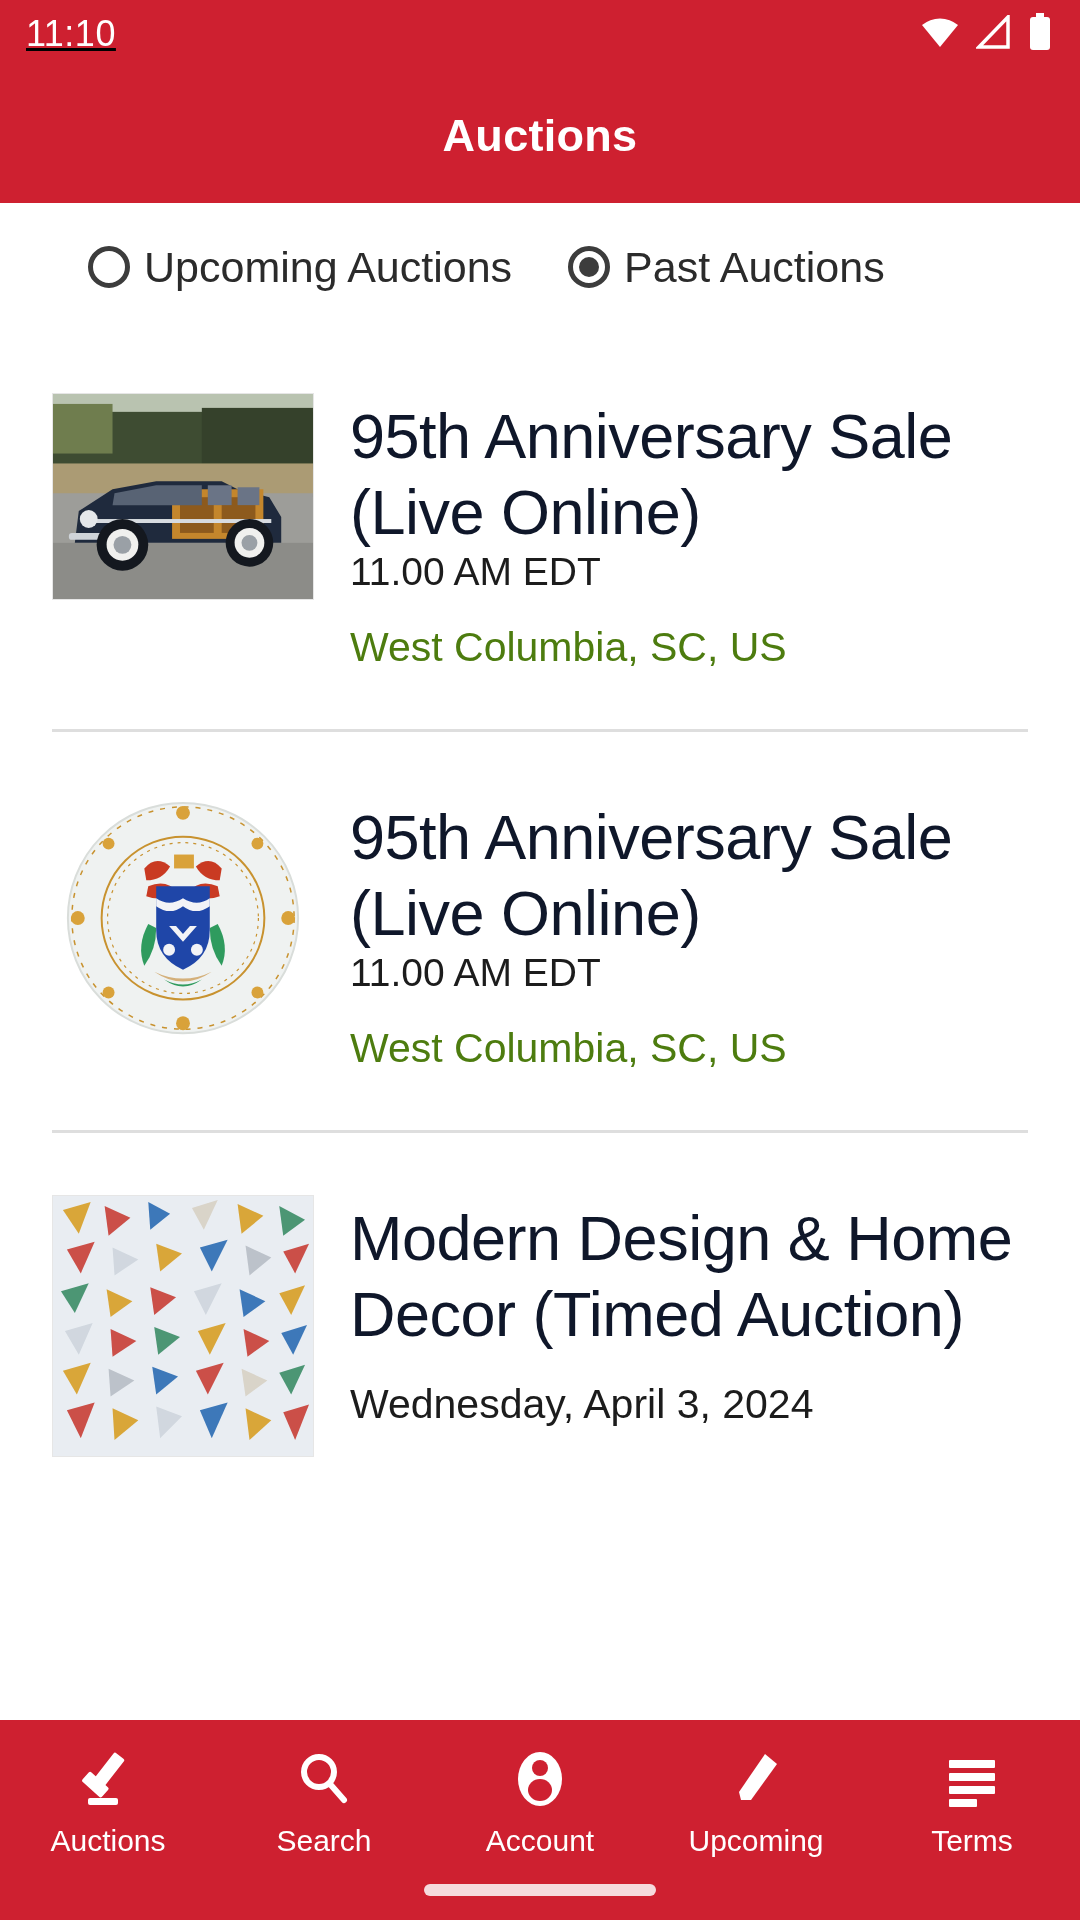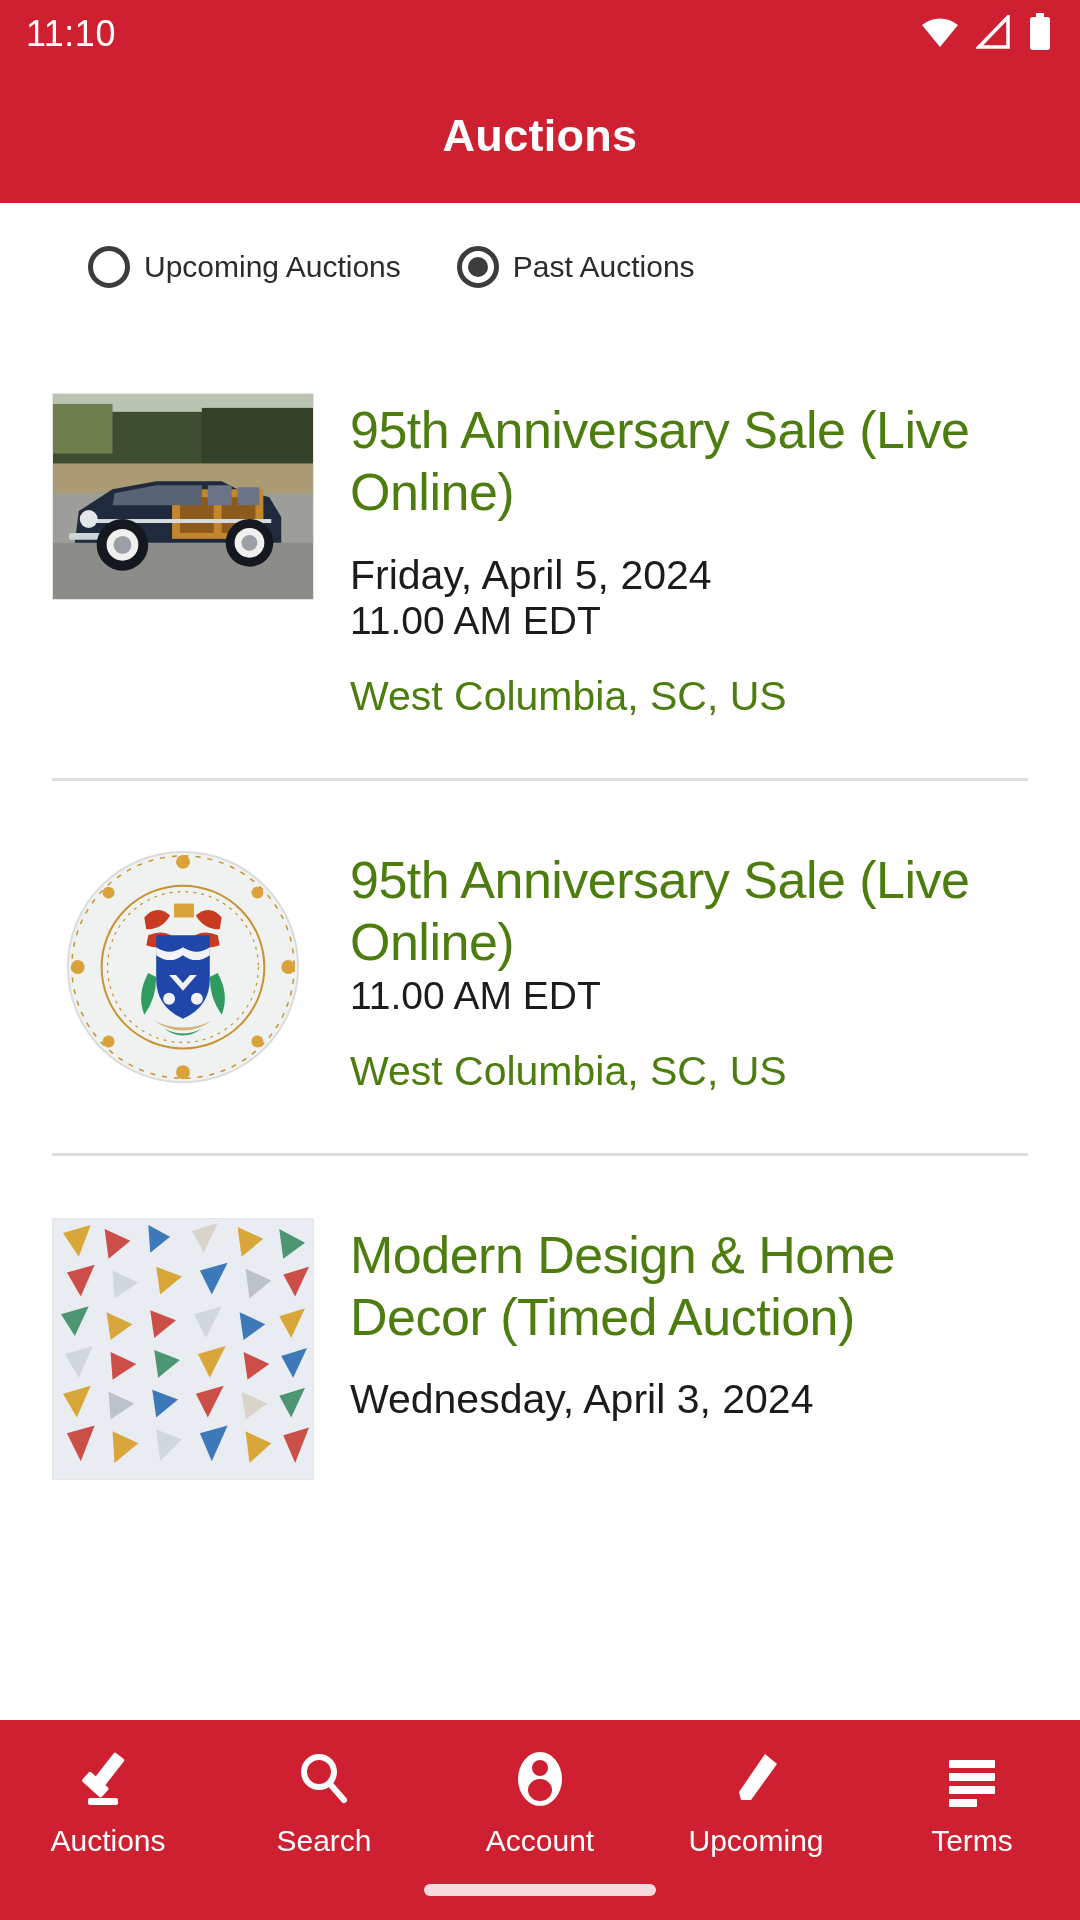--- a/index.html
+++ b/index.html
@@ -9,20 +9,21 @@
     font-family:"Liberation Sans", sans-serif;
     overflow:hidden;
   }
   #app { position:relative; width:1080px; height:1920px; background:#fff; }
 
   
   .statusbar{
     position:absolute; top:0; left:0; width:1080px; height:68px;
     background:#ce2030; display:flex; align-items:center;
     padding:0 28px 0 26px;
+    text-decoration:underline;
   }
   .status-time{ color:#fff; font-size:36px; letter-spacing:.5px; }
   .status-icons{ margin-left:auto; display:flex; align-items:center; gap:16px; }
 
   
   .appbar{
     position:absolute; top:68px; left:0; width:1080px; height:135px;
     background:#ce2030; display:flex; align-items:center; justify-content:center;
   }
   .appbar-title{ color:#fff; font-size:45px; font-weight:bold; letter-spacing:.3px; }
@@ -35,39 +36,39 @@
   .radio-opt{ display:flex; align-items:center; }
   .radio-opt.second{ margin-left:56px; }
   .radio-mark{
     width:42px; height:42px; border-radius:50%;
     border:5px solid #3c3c3c; background:#fff;
     display:flex; align-items:center; justify-content:center;
     flex:0 0 auto;
   }
   .radio-dot{ width:20px; height:20px; border-radius:50%; background:#3c3c3c; }
   .radio-label{
-    font-size:30px; color:#2b2b2b; margin-left:14px; white-space:nowrap;
+    font-size:43px; color:#2b2b2b; margin-left:14px; white-space:nowrap;
   }
 
   
   .list{ position:absolute; top:331px; left:0; width:1080px; height:1389px; overflow:hidden; }
   .card{ display:flex; padding:62px 52px 0 52px; }
   .card-thumb{
     width:262px; height:auto; flex:0 0 262px; margin-right:36px;
   }
   .thumb-box{
     width:262px; border:1px solid #e6e6e6; overflow:hidden; position:relative;
     background:#f2f2f2;
   }
   .thumb-car{ height:207px; }
   .thumb-plate{ height:248px; background:#fff; border-color:#fff; }
   .thumb-art{ height:262px; }
   .card-body{ flex:1 1 auto; min-width:0; padding-top:6px; }
   .card-title{
-    font-size:52px; color:#4d7c0f; line-height:1.2; letter-spacing:-.5px;
+    font-size:63px; color:#0f172a; line-height:1.2; letter-spacing:-.5px;
   }
   .card-date{ font-size:41px; color:#1c1c1c; margin-top:28px; }
   .card-time{ font-size:39px; color:#1c1c1c; }
   .card-loc{ font-size:41px; color:#4d7c0f; margin-top:30px; }
   .divider{ height:3px; background:#dedede; margin:58px 52px 0 52px; }
 
   
   .bottomnav{
     position:absolute; bottom:0; left:0; width:1080px; height:200px;
     background:#ce2030; display:flex; align-items:flex-start; padding-top:28px;
@@ -163,21 +164,20 @@
             <circle cx="198" cy="150" r="24" fill="#14181f"></circle>
             <circle cx="198" cy="150" r="15" fill="#f0f0ee"></circle>
             <circle cx="198" cy="150" r="8" fill="#9aa0a6"></circle>
 
             <circle cx="36" cy="126" r="9" fill="#e4e7ea"></circle>
           </svg>
         </div>
       </div>
       <div class="card-body">
         <div class="card-title">95th Anniversary Sale (Live Online)</div>
-        <div class="card-date">Friday, April 5, 2024</div>
         <div class="card-time">11.00 AM EDT</div>
         <div class="card-loc">West Columbia, SC, US</div>
       </div>
     </div>
 
     <div class="divider"></div>
 
     <div class="card">
       <div class="card-thumb">
         <div class="thumb-box thumb-plate">

